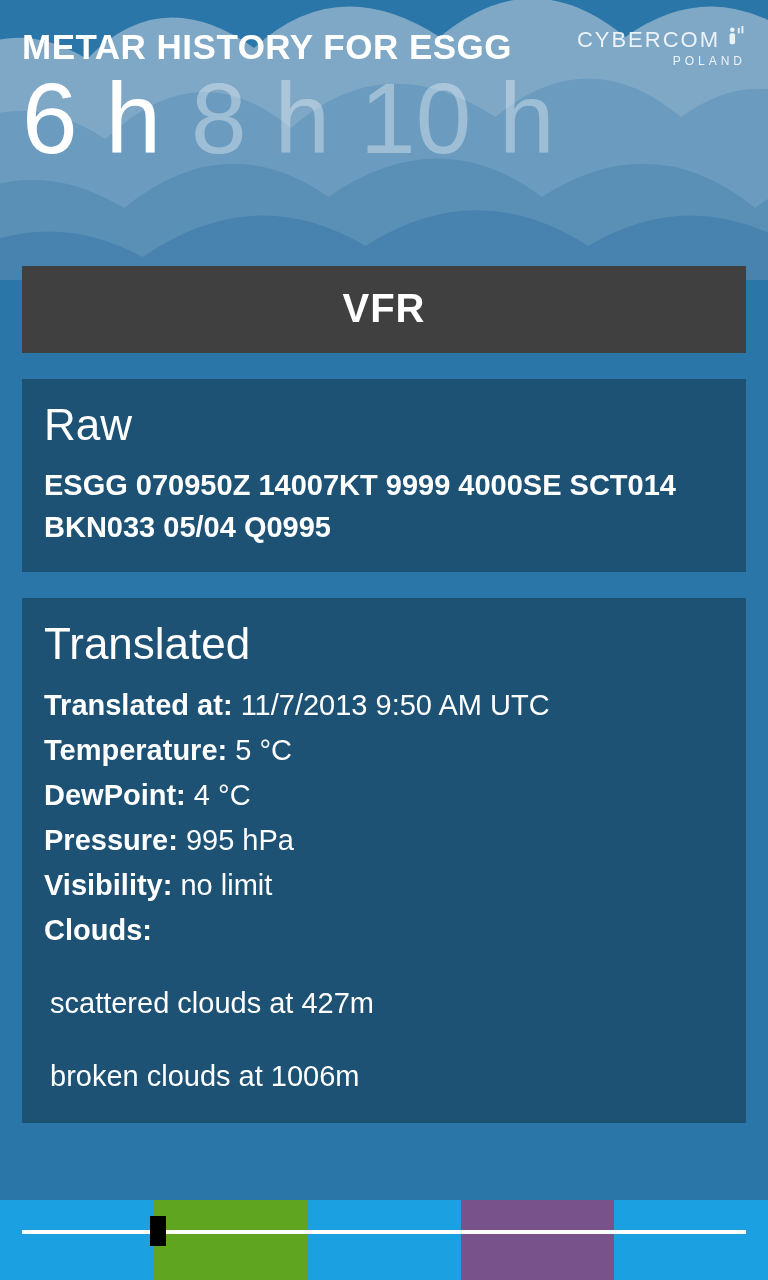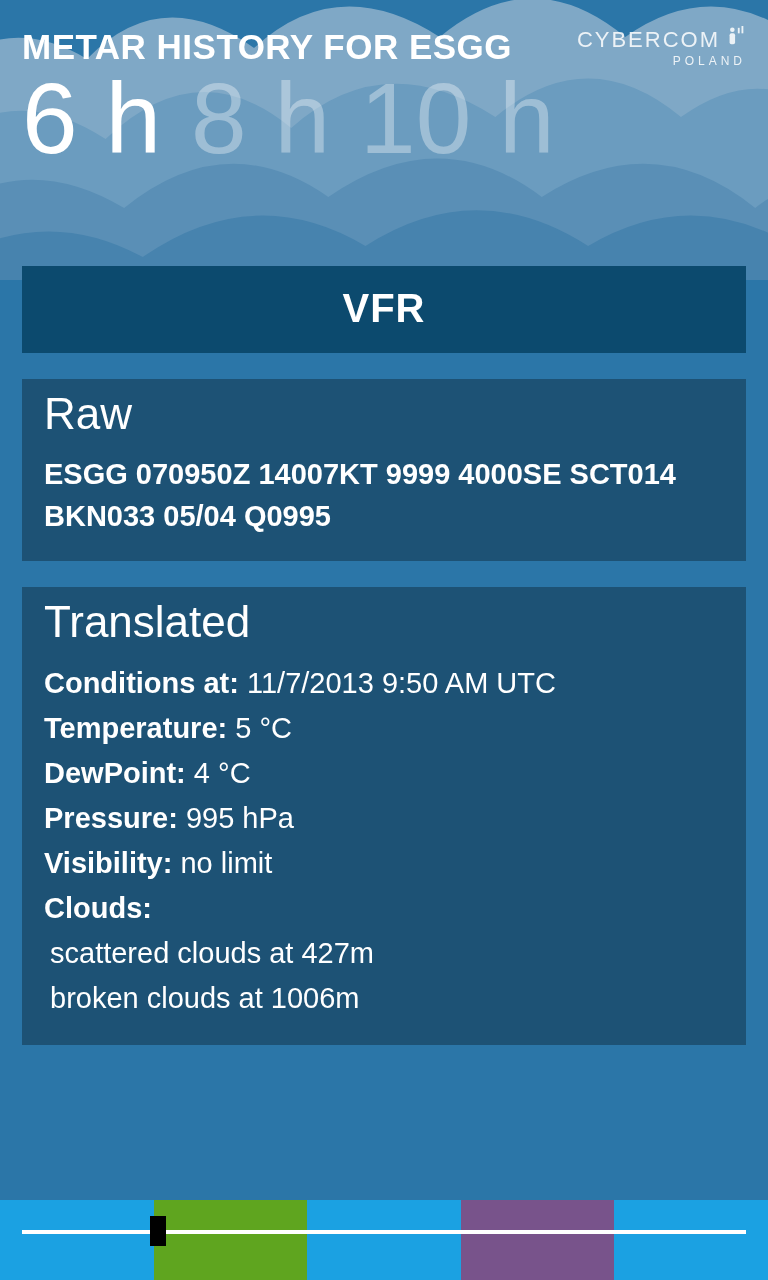--- a/index.html
+++ b/index.html
@@ -35,37 +35,37 @@
       margin-top: 0px; overflow: hidden; white-space: nowrap;
     }
     .pivot-item {
       font-size: 100px; font-weight: 300; line-height: 1;
       color: rgba(255,255,255,0.35);
     }
     .pivot-item.active { color: #ffffff; }
 
     .vfr-banner {
       margin-top: 98px;
-      background: #0c4a6e;
+      background: #404040;
       text-align: center;
       padding: 20px 0 22px 0;
     }
     .vfr-banner span { font-size: 40px; font-weight: 700; letter-spacing: 1px; }
 
     .card {
       margin-top: 26px;
       background: #1d5275;
-      padding: 10px 22px 24px 22px;
+      padding: 21px 22px 24px 22px;
     }
     .card h2 { font-size: 44px; font-weight: 300; margin-bottom: 14px; }
     .raw-text { font-size: 29px; font-weight: 600; line-height: 1.45; }
 
     .kv-line { font-size: 29px; line-height: 1.55; }
     .kv-line b { font-weight: 700; }
-    .kv-multiline div { font-size: 29px; line-height: 1.55; padding-left: 6px; }
+    .kv-multiline div { font-size: 29px; line-height: 1.55; padding-left: 6px; margin-top: 28px; }
 
     
     .tile-strip {
       position: absolute; left: 0; right: 0; bottom: 0; height: 80px;
       display: flex;
     }
     .tile-strip .tile { flex: 1 1 0; }
     .tile.c1 { background: #1ba1e2; }
     .tile.c2 { background: #5fa51f; }
     .tile.c3 { background: #1ba1e2; }
@@ -140,21 +140,21 @@
 
   <div class="card">
     <h2>Raw</h2>
     <div class="raw-text">ESGG 070950Z 14007KT 9999 4000SE SCT014 BKN033 05/04 Q0995</div>
   </div>
 
   <div class="card">
     <h2>Translated</h2>
 
     <div class="kv-line">
-      <b>Conditions at:</b>
+      <b>Translated at:</b>
       <span>11/7/2013 9:50 AM  UTC</span>
     </div>
     <div class="kv-line">
       <b>Temperature:</b>
       <span> 5 °C</span>
     </div>
     <div class="kv-line">
       <b>DewPoint:</b>
       <span> 4 °C</span>
     </div>

